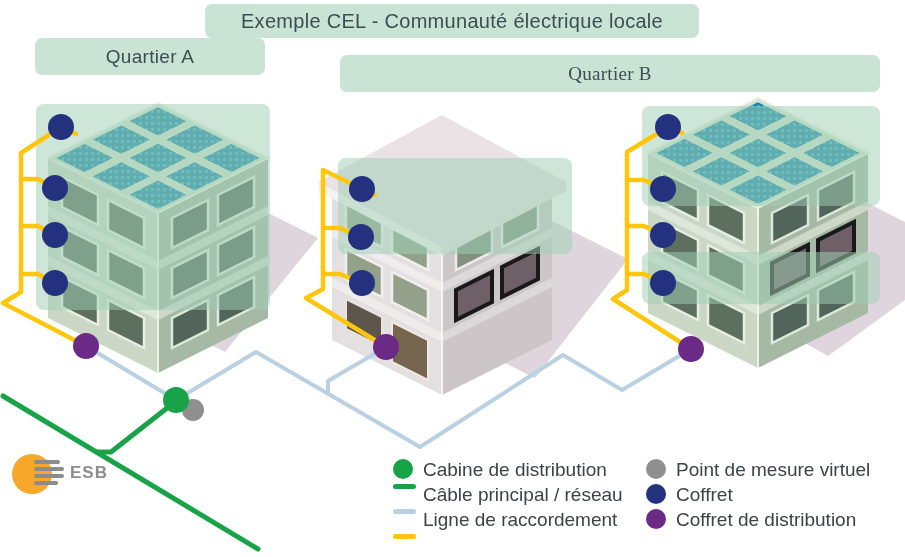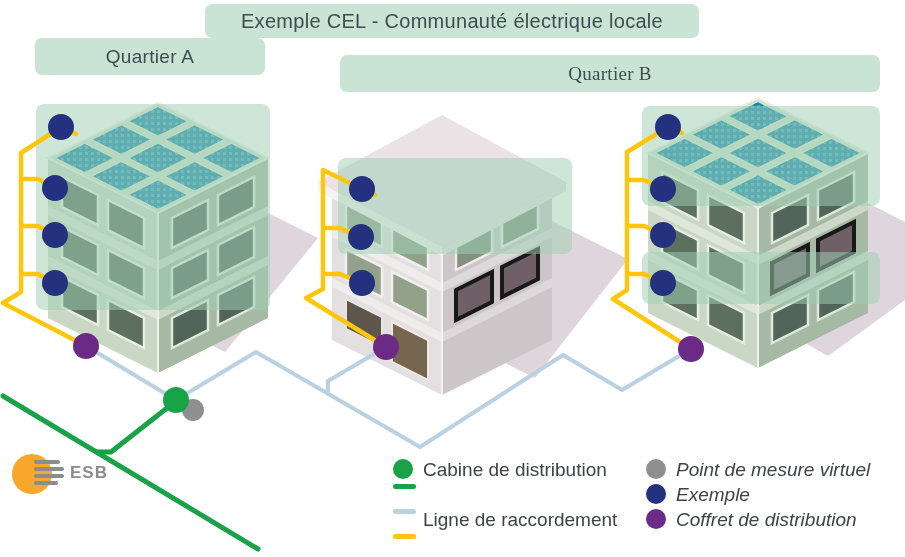--- a/index.html
+++ b/index.html
@@ -7,21 +7,21 @@
          font-family:"Liberation Sans", sans-serif;background:#fff;}
   #stage svg{position:absolute;left:0;top:0;z-index:1;}
   .banner{position:absolute;z-index:3;background:#c9e4d5;border-radius:7px;
           display:flex;align-items:center;justify-content:center;
           color:#3e4d52;letter-spacing:.3px;}
   #title-banner{left:205px;top:4px;width:494px;height:34px;font-size:20px;}
   #qa-banner{left:35px;top:38px;width:230px;height:37px;font-size:19px;}
   #qb-banner{left:340px;top:55px;width:540px;height:37px;font-size:19px;font-family:Liberation Serif, serif;}
   .legend{position:absolute;z-index:3;display:flex;flex-direction:column;}
   #legend-left{left:393px;top:459px;}
-  #legend-right{left:646px;top:459px;font-style:italic;}
+  #legend-right{left:646px;top:459px;}
   .lrow{display:flex;align-items:flex-start;height:25px;}
   .lrow .sw{width:30px;display:flex;align-items:center;}
   .lrow .lbl{font-size:19px;color:#3f4345;white-space:nowrap;}
   .dot20{width:20px;height:20px;border-radius:50%;}
   .line-sw{width:23px;height:5px;border-radius:3px;}
   .c-green{background:#18a348;} .c-blue{background:#b9d1e2;}
   .c-yellow{background:#ffc60b;} .c-gray{background:#8f8f8f;}
   .c-navy{background:#24317e;} .c-purple{background:#6b2a85;}
   
   #esb{position:absolute;left:12px;top:452px;width:110px;height:46px;z-index:3;}
@@ -223,20 +223,21 @@
     <div class="lrow">
       <span class="sw">
           <span class="dot20 c-green"></span>
         </span>
       <span class="lbl">Cabine de distribution</span>
     </div>
     <div class="lrow">
       <span class="sw">
           <span class="line-sw c-green"></span>
         </span>
+      <span class="lbl">Câble principal / réseau</span>
     </div>
     <div class="lrow">
       <span class="sw">
           <span class="line-sw c-blue"></span>
         </span>
       <span class="lbl">Ligne de raccordement</span>
     </div>
     <div class="lrow">
       <span class="sw">
           <span class="line-sw c-yellow"></span>
@@ -247,21 +248,21 @@
     <div class="lrow">
       <span class="sw">
           <span class="dot20 c-gray"></span>
         </span>
       <span class="lbl">Point de mesure virtuel</span>
     </div>
     <div class="lrow">
       <span class="sw">
           <span class="dot20 c-navy"></span>
         </span>
-      <span class="lbl">Exemple</span>
+      <span class="lbl">Coffret</span>
     </div>
     <div class="lrow">
       <span class="sw">
           <span class="dot20 c-purple"></span>
         </span>
       <span class="lbl">Coffret de distribution</span>
     </div>
   </div>
 
 </div>

